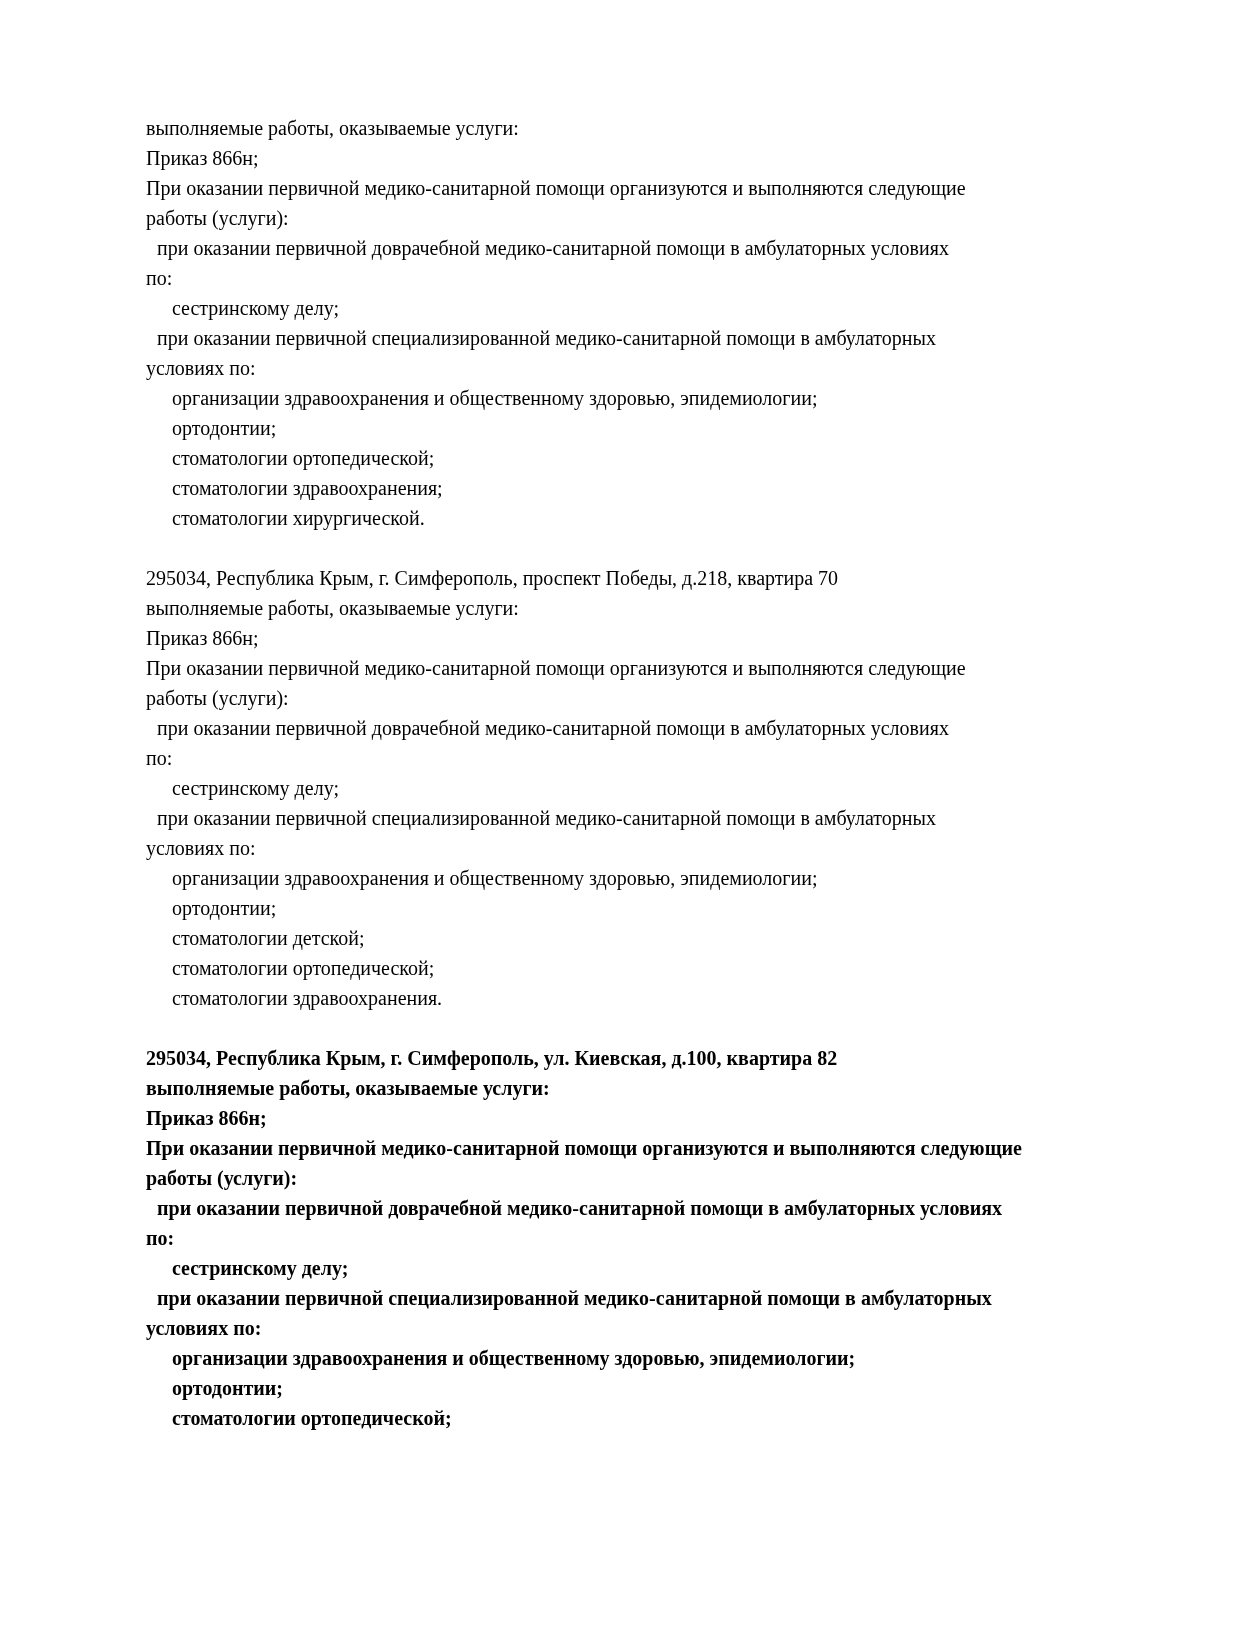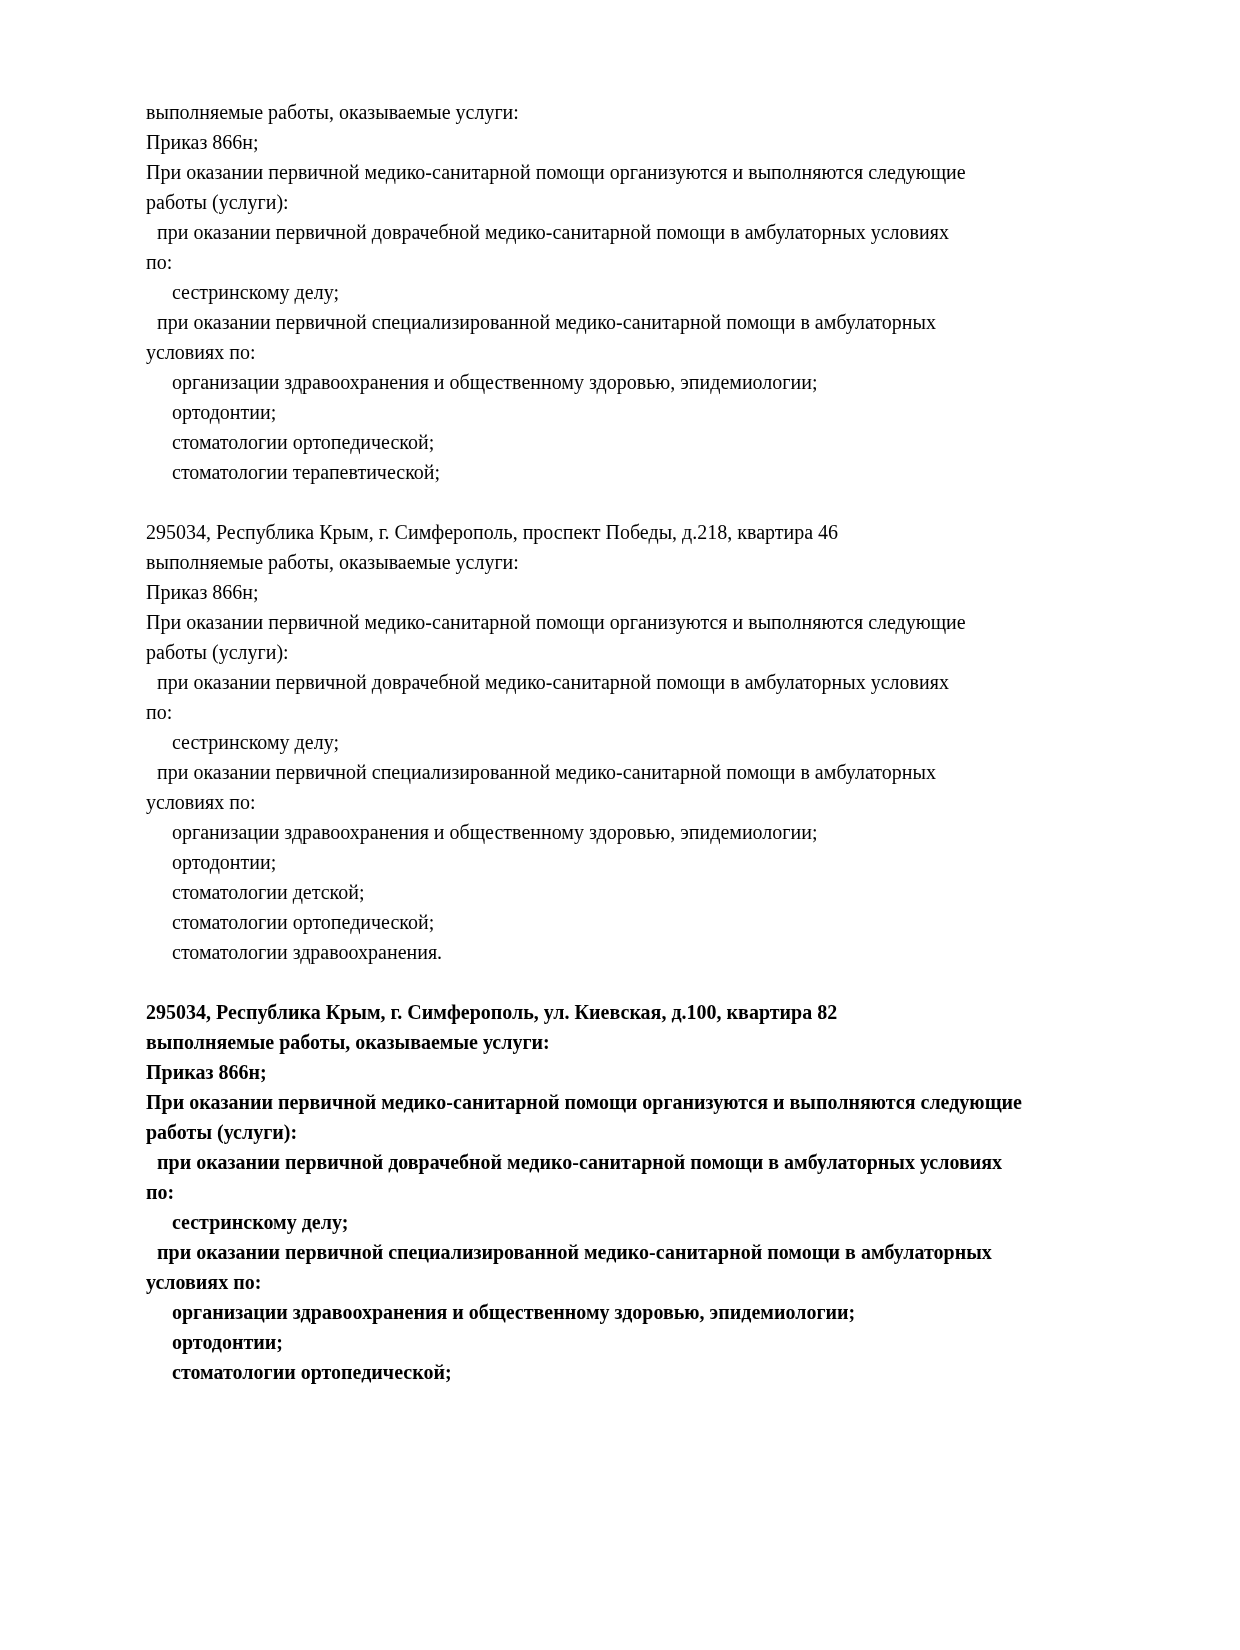--- a/index.html
+++ b/index.html
@@ -18,21 +18,21 @@
     left: 146px;
     top: 97px;
     width: 980px;
     font-family: "Liberation Serif", "DejaVu Serif", serif;
     font-size: 20px;
     line-height: 30px;
     color: #000000;
     -webkit-font-smoothing: antialiased;
   }
   .block {
-    margin: 0 0 30px 0;
+    margin: 16px 0 30px 0;
   }
   .block:last-child {
     margin-bottom: 0;
     font-weight: bold;
   }
   .line {
     white-space: nowrap;
     height: 30px;
   }
   .line.i1 { padding-left: 11px; }
@@ -48,24 +48,25 @@
       <div class="line">При оказании первичной медико-санитарной помощи организуются и выполняются следующие</div>
       <div class="line">работы (услуги):</div>
       <div class="line i1">при оказании первичной доврачебной медико-санитарной помощи в амбулаторных условиях</div>
       <div class="line">по:</div>
       <div class="line i2">сестринскому делу;</div>
       <div class="line i1">при оказании первичной специализированной медико-санитарной помощи в амбулаторных</div>
       <div class="line">условиях по:</div>
       <div class="line i2">организации здравоохранения и общественному здоровью, эпидемиологии;</div>
       <div class="line i2">ортодонтии;</div>
       <div class="line i2">стоматологии ортопедической;</div>
-      <div class="line i2">стоматологии терапевтической;</div>
+      <div class="line i2">стоматологии здравоохранения;</div>
+      <div class="line i2">стоматологии хирургической.</div>
     </section>
     <section class="block">
-      <div class="line">295034, Республика Крым, г. Симферополь, проспект Победы, д.218, квартира 46</div>
+      <div class="line">295034, Республика Крым, г. Симферополь, проспект Победы, д.218, квартира 70</div>
       <div class="line">выполняемые работы, оказываемые услуги:</div>
       <div class="line">Приказ 866н;</div>
       <div class="line">При оказании первичной медико-санитарной помощи организуются и выполняются следующие</div>
       <div class="line">работы (услуги):</div>
       <div class="line i1">при оказании первичной доврачебной медико-санитарной помощи в амбулаторных условиях</div>
       <div class="line">по:</div>
       <div class="line i2">сестринскому делу;</div>
       <div class="line i1">при оказании первичной специализированной медико-санитарной помощи в амбулаторных</div>
       <div class="line">условиях по:</div>
       <div class="line i2">организации здравоохранения и общественному здоровью, эпидемиологии;</div>

